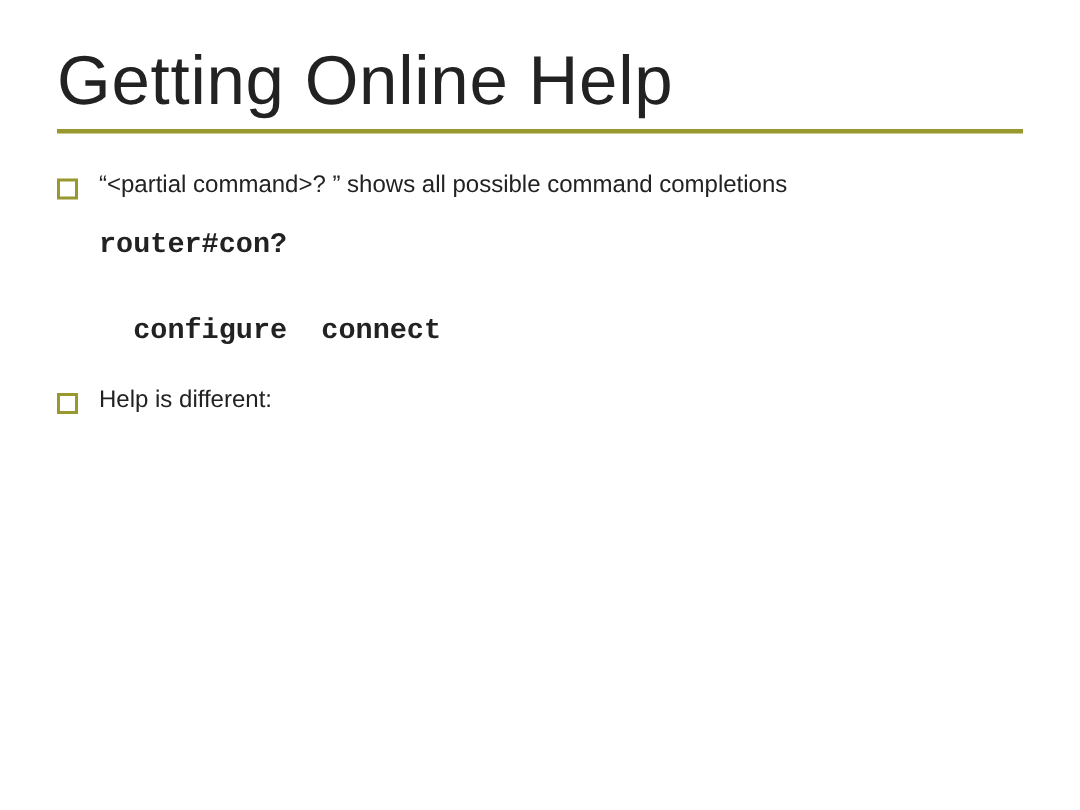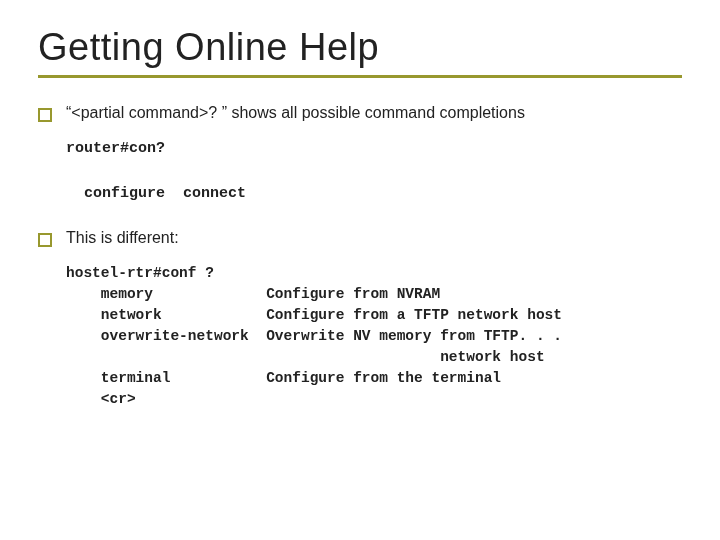--- a/index.html
+++ b/index.html
@@ -9,21 +9,21 @@
     height: 540px;
     background: #ffffff;
     font-family: Arial, Helvetica, sans-serif;
     color: #222;
   }
   .slide {
     box-sizing: border-box;
     padding: 26px 38px 18px 38px;
   }
   .title {
-    font-size: 38px;
+    font-size: 46px;
     font-weight: 400;
     letter-spacing: 0.5px;
     color: #222;
     margin: 0 0 6px 0;
     font-family: Arial, Helvetica, sans-serif;
   }
   .rule {
     height: 3px;
     background: #98982e;
     width: 100%;
@@ -45,21 +45,21 @@
     margin-right: 14px;
     flex: 0 0 auto;
   }
   .b-text {
     font-family: Verdana, Arial, sans-serif;
     font-size: 16px;
     line-height: 1.35;
   }
   .mono-block {
     font-family: "Courier New", Courier, monospace;
-    font-size: 15px;
+    font-size: 19px;
     font-weight: bold;
     white-space: pre;
     margin-left: 28px;
     margin-bottom: 22px;
     line-height: 1.5;
   }
   .mono-block2 {
     font-family: "Courier New", Courier, monospace;
     font-size: 14.5px;
     font-weight: bold;
@@ -82,25 +82,18 @@
       <div class="b-marker"></div>
       <div class="b-text">“&lt;partial command&gt;? ” shows all possible command completions</div>
     </div>
 
     <div class="mono-block">router#con?
 
   configure  connect</div>
 
     <div class="b-item">
       <div class="b-marker"></div>
-      <div class="b-text">This is different:</div>
+      <div class="b-text">Help is different:</div>
     </div>
 
-    <div class="mono-block2">hostel-rtr#conf ?
-    memory             Configure from NVRAM
-    network            Configure from a TFTP network host
-    overwrite-network  Overwrite NV memory from TFTP. . .
-                                           network host
-    terminal           Configure from the terminal
-    &lt;cr&gt;</div>
 
   </div>
 </div>
 
 </body></html>

